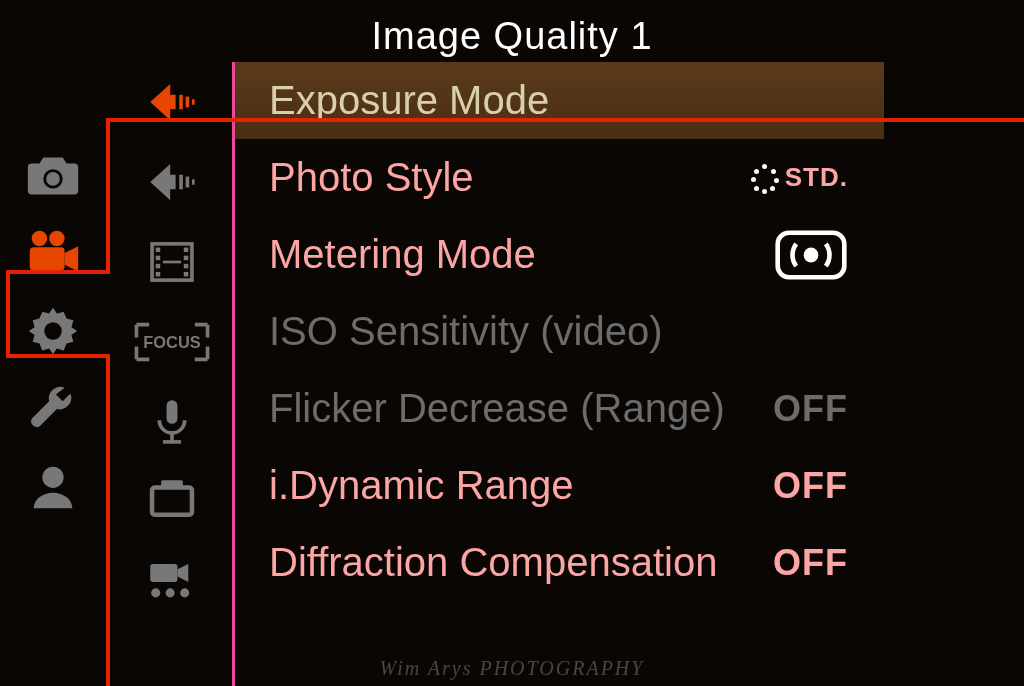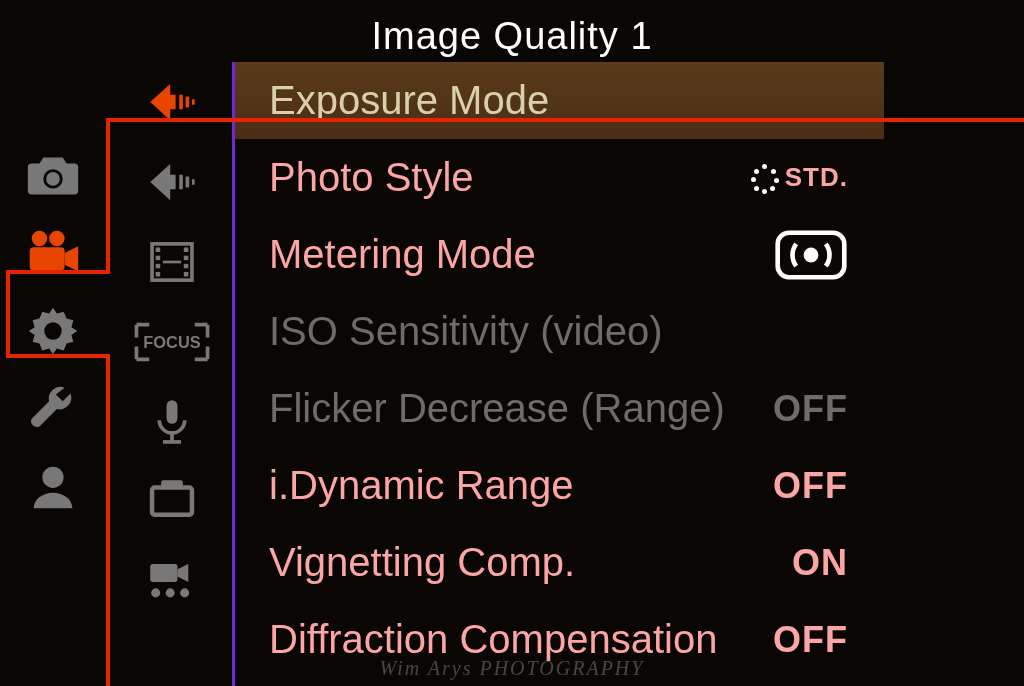--- a/index.html
+++ b/index.html
@@ -44,21 +44,21 @@
   }
   .sidebar-sub .slot {
     width: 104px; height: 80px; display: flex; align-items: center; justify-content: center;
   }
   .sidebar-sub svg { width: 58px; height: 58px; }
   
   
   .menu {
     position: absolute; left: 232px; top: 62px; width: 652px; height: 624px;
     display: flex; flex-direction: column;
-    border-left: 3px solid #6d28d9;
+    border-left: 3px solid #ec4899;
   }
   .menu-row {
     height: 77px; display: flex; align-items: center; justify-content: space-between;
     padding: 0 36px 0 34px; color: #fca5a5; font-size: 40px;
   }
   .menu-row.selected {
     background: linear-gradient(#5a3a1b, #4a2e14);
     color: #d9cfa8;
   }
   .menu-row.disabled { color: #6c6c6c; }
@@ -234,23 +234,19 @@
     </div>
     <div class="menu-row disabled">
       <span class="label">Flicker Decrease (Range)</span>
       <span class="value">OFF</span>
     </div>
     <div class="menu-row">
       <span class="label">i.Dynamic Range</span>
       <span class="value">OFF</span>
     </div>
     <div class="menu-row">
-      <span class="label">Vignetting Comp.</span>
-      <span class="value">ON</span>
-    </div>
-    <div class="menu-row">
       <span class="label">Diffraction Compensation</span>
       <span class="value">OFF</span>
     </div>
   </div>
 
   <div class="watermark">Wim Arys PHOTOGRAPHY</div>
 </div>
 
 </body></html>

